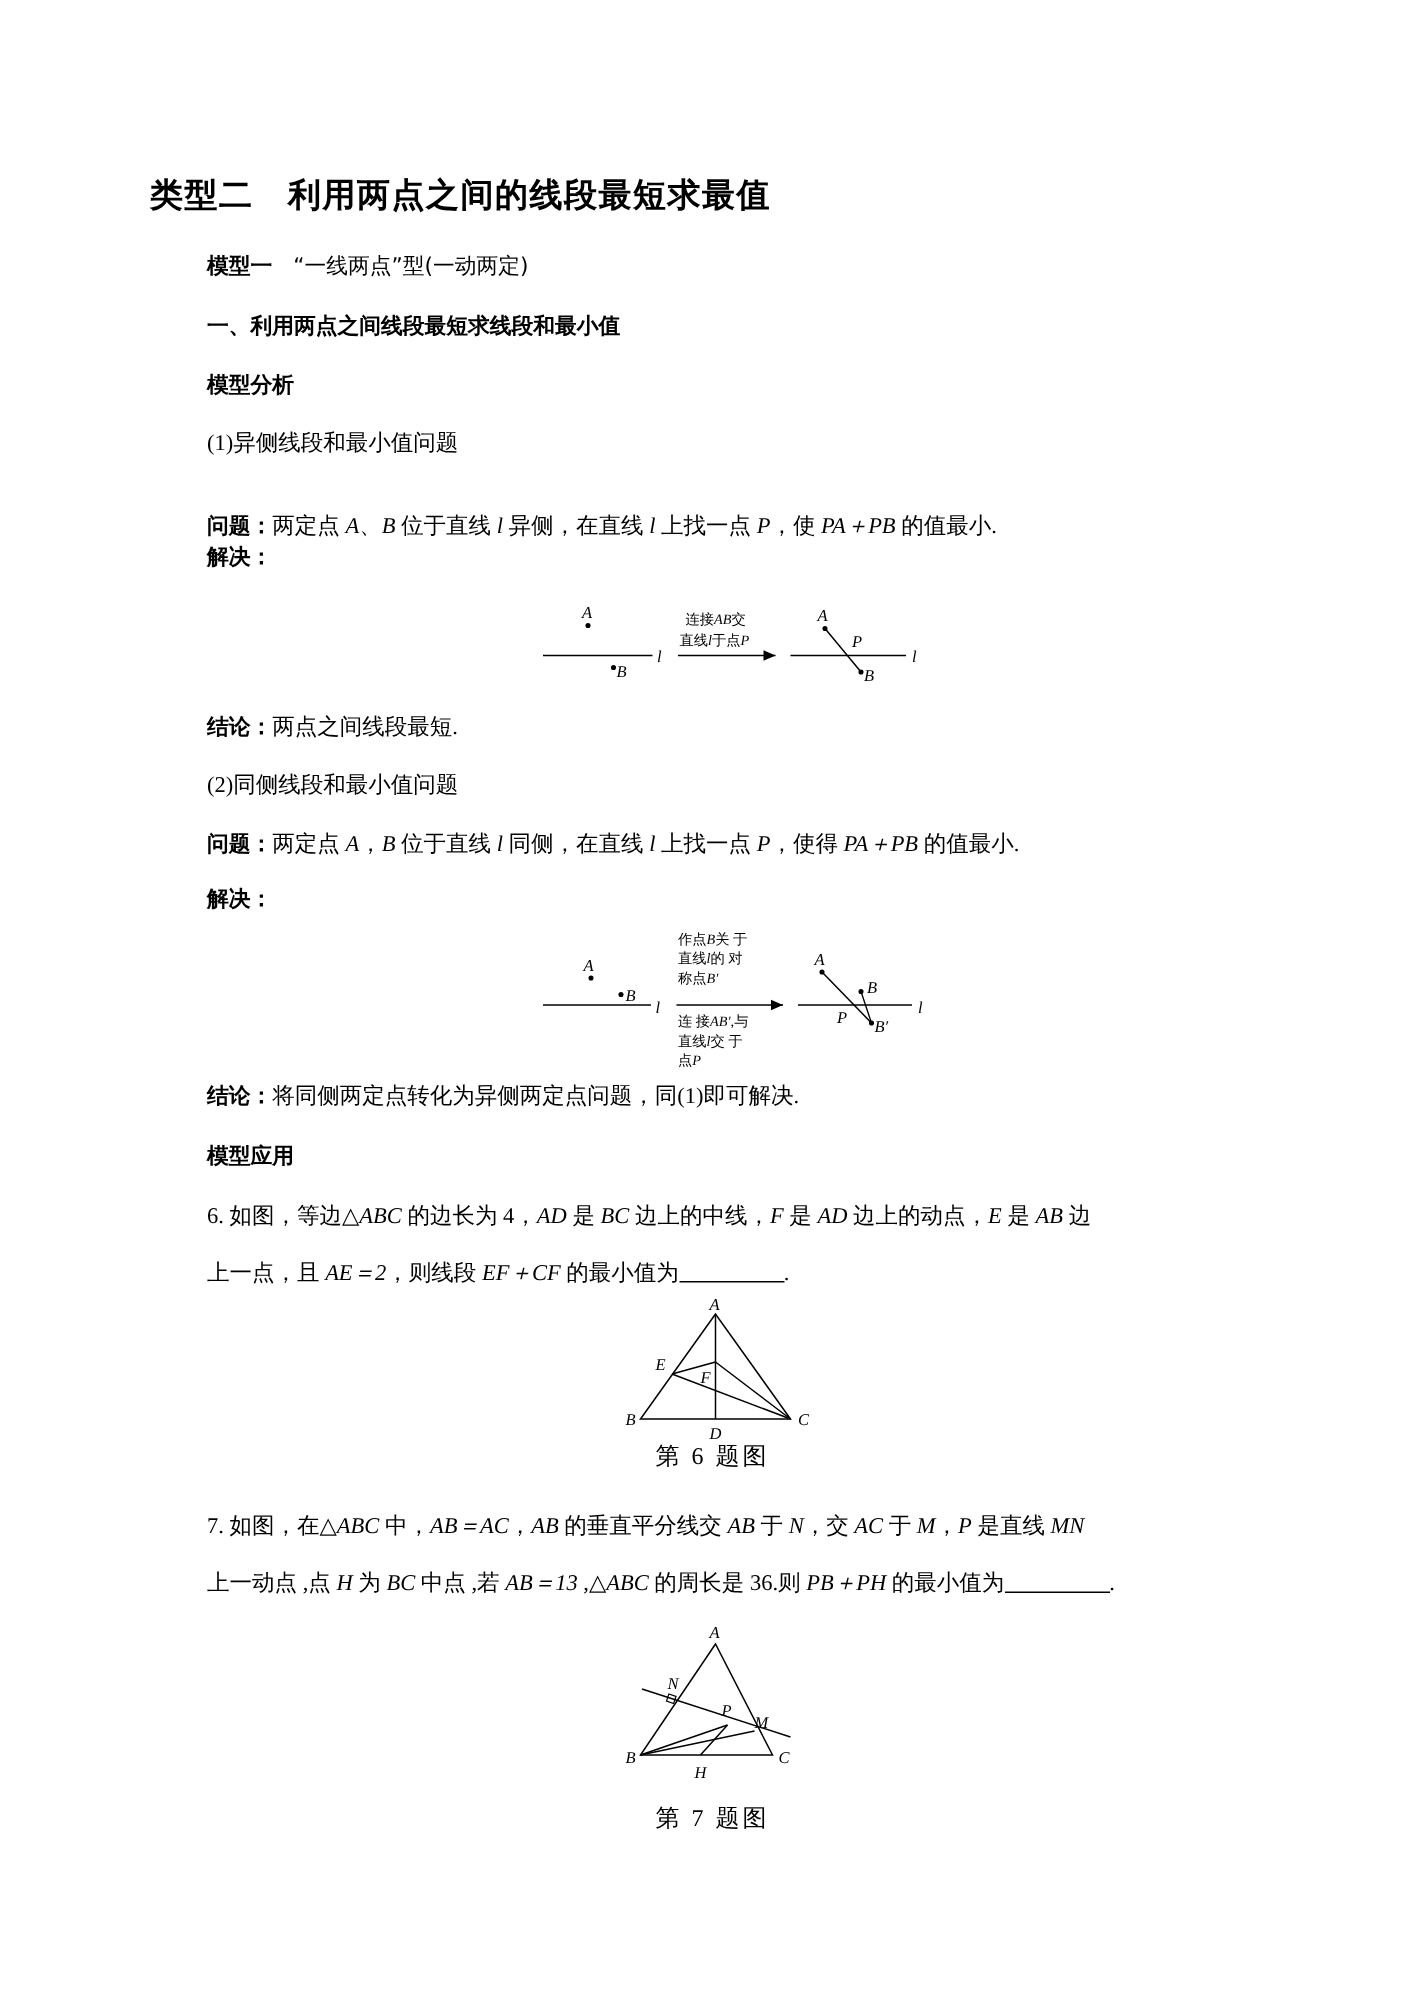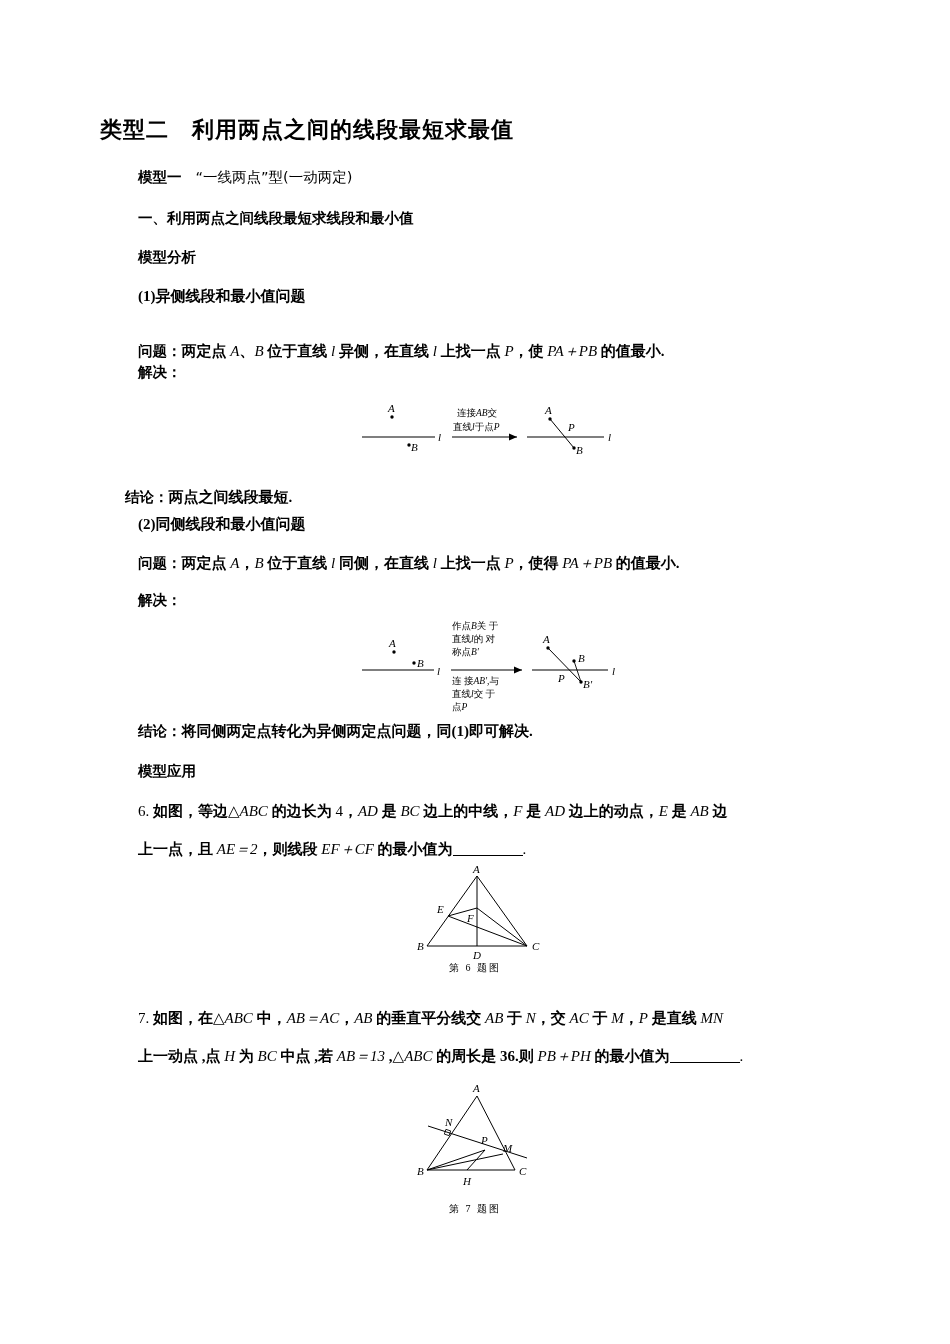--- a/index.html
+++ b/index.html
@@ -48,21 +48,20 @@
     font-size: 14.5px;
   }
   .row {
     position: absolute;
     font-size: 15px;
     line-height: 1.2;
     white-space: nowrap;
   }
   .cn {
     font-family: "Liberation Serif", "DejaVu Serif", serif;
-    font-weight: bold;
   }
   .cnsans {
     font-family: "DejaVu Sans", "Liberation Sans", sans-serif;
   }
   .mi {
     font-family: "Liberation Serif", "DejaVu Serif", serif;
     font-style: italic;
     font-size: 15px;
   }
   .mn {
@@ -78,21 +77,21 @@
     vertical-align: -2px;
   }
 
   
   .fig {
     position: absolute;
   }
   .cap {
     position: absolute;
     font-family: "Liberation Serif", "DejaVu Serif", serif;
-    font-size: 10px;
+    font-size: 16px;
     letter-spacing: 2px;
     text-align: center;
     width: 200px;
   }
   svg { display:block; overflow: visible; }
   .lbl {
     font-family: "Liberation Serif", "DejaVu Serif", serif;
     font-style: italic;
     font-size: 11px;
     fill: #000;
@@ -157,21 +156,21 @@
       <line x1="198" y1="34" x2="222" y2="63" stroke="#000" stroke-width="1"></line>
       <circle cx="198" cy="34" r="1.7" fill="#000"></circle>
       <text class="lbl" x="193" y="29">A</text>
       <circle cx="222" cy="63" r="1.7" fill="#000"></circle>
       <text class="lbl" x="224" y="69">B</text>
       <text class="lbl" x="216" y="46">P</text>
       <text class="lbl" x="256" y="56">l</text>
     </svg>
   </div>
 
-  <div class="row" style="left:125px; top:476px;margin-top:12px;">
+  <div class="row" style="left:138px; top:476px;">
     <span class="sec-bold">结论：</span><span class="cn">两点之间线段最短.</span>
   </div>
 
   <div class="row" style="left:138px; top:515px;">
     <span class="cn">(2)同侧线段和最小值问题</span>
   </div>
 
   <div class="row" style="left:138px; top:554px;">
     <span class="sec-bold">问题：</span><span class="cn">两定点 </span><span class="mi">A</span><span class="cn">，</span><span class="mi">B</span><span class="cn"> 位于直线 </span><span class="mi">l</span><span class="cn"> 同侧，在直线 </span><span class="mi">l</span><span class="cn"> 上找一点 </span><span class="mi">P</span><span class="cn">，使得 </span><span class="mi">PA＋PB</span><span class="cn"> 的值最小.</span>
   </div>

